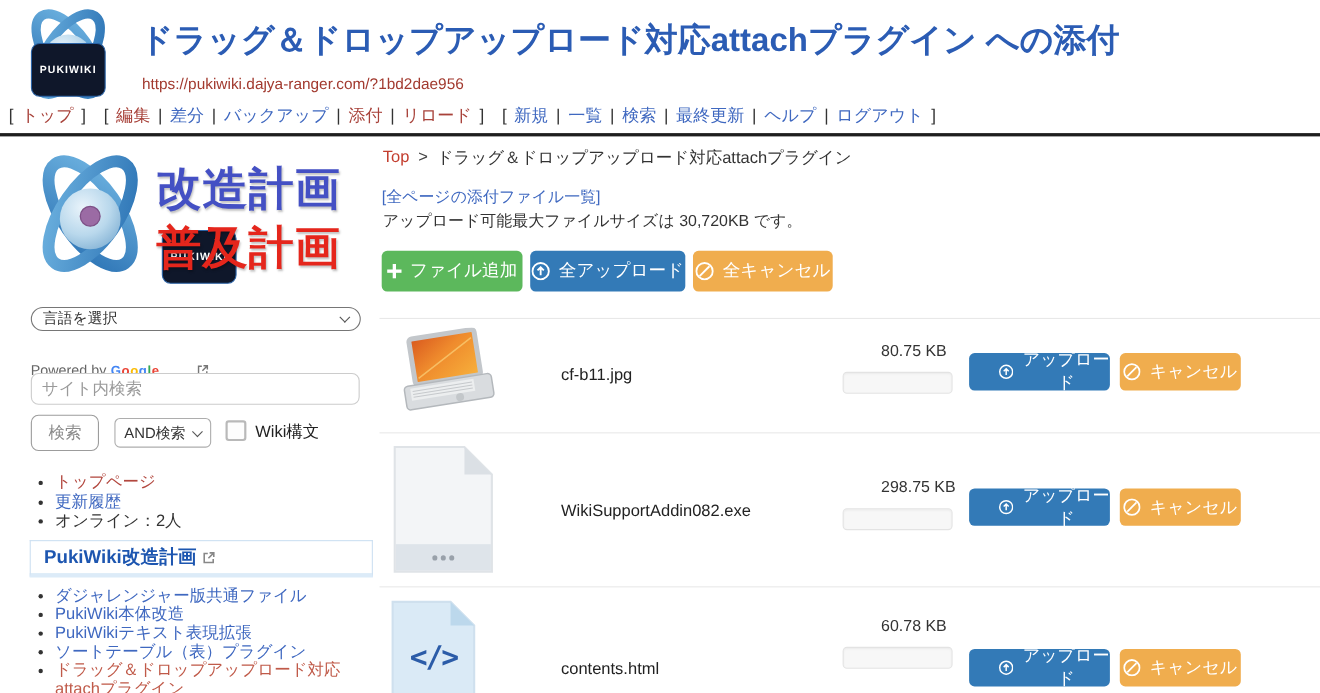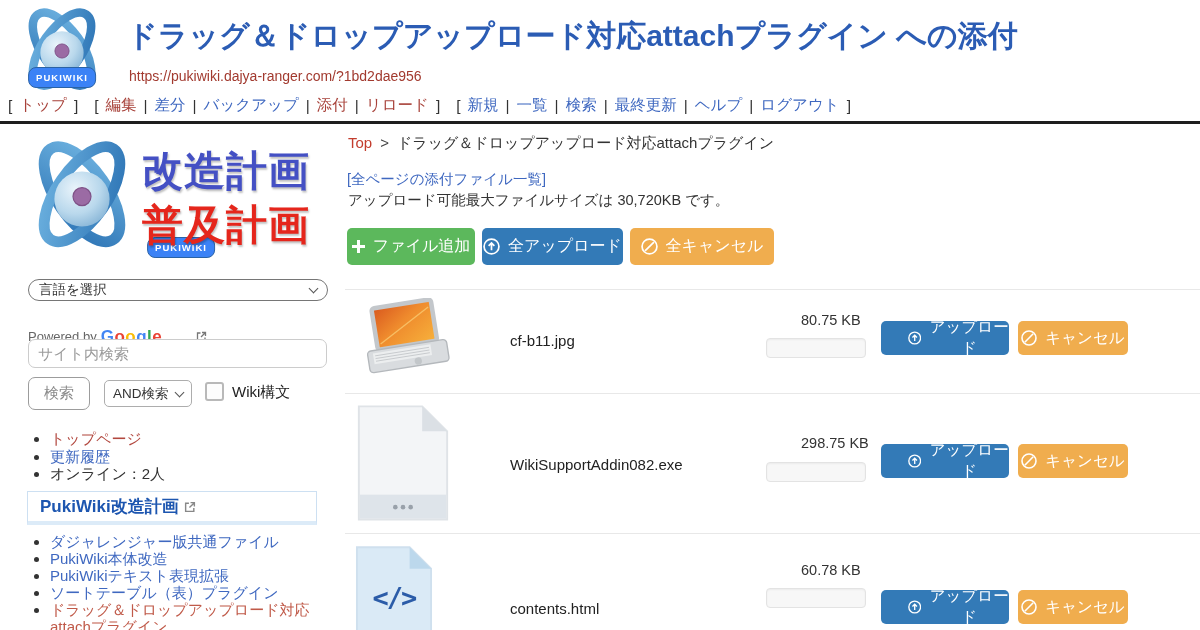--- a/index.html
+++ b/index.html
@@ -3,22 +3,22 @@
 <meta charset="utf-8">
 <style>
   * { margin:0; padding:0; box-sizing:border-box; }
   body { font-family:"Liberation Sans", sans-serif; background:#fff; }
   .page { position:relative; width:1200px; height:630px; overflow:hidden; background:#fff; }
   .abs { position:absolute; }
 
   
   .header-logo { left:10px; top:4px; width:104px; height:94px; }
   .brand-label { position:absolute; left:50%; transform:translateX(-50%); bottom:10px;
-    background:#3b82f6; color:#fff; font-size:9.5px; font-weight:bold; letter-spacing:1px;
-    padding:4px 7px; border-radius:8px; border:1px solid #2a62a5; }
+    background:#0f172a; color:#fff; font-size:9.5px; font-weight:bold; letter-spacing:1px;
+    padding:18px 7px; border-radius:8px; border:1px solid #2a62a5; }
   .page-title { left:127px; top:16px; font-size:30px; font-weight:bold; color:#2b5cb4; white-space:nowrap; }
   .page-url { left:129px; top:68px; font-size:14px; color:#a23a2f; }
 
   
   .nav { left:8px; top:95px; display:flex; gap:16px; font-size:15.5px; color:#333; white-space:nowrap; }
   .nav-group { display:flex; gap:7px; align-items:center; }
   .nav-bracket { color:#333; }
   .nav-sep { color:#333; }
   .nav-red { color:#a8423a; cursor:pointer; }
   .nav-blue { color:#3f68c0; cursor:pointer; }
@@ -31,61 +31,61 @@
     letter-spacing:1px; text-shadow:1px 2px 2px rgba(0,0,0,.25); white-space:nowrap; }
   .logo-line2 { position:absolute; left:120px; top:62px; font-size:41px; font-weight:bold; color:#e5261c;
     letter-spacing:1px; text-shadow:1px 2px 2px rgba(0,0,0,.25); white-space:nowrap; }
 
   .lang-select { left:28px; top:279px; width:300px; height:22px; border:1px solid #767676; border-radius:11px;
     background:#fff; font-size:13.5px; color:#333; display:flex; align-items:center; padding:0 10px; cursor:pointer;gap:43px; }
   .chevron { width:7px; height:7px; border-right:1.8px solid #555; border-bottom:1.8px solid #555;
     transform:rotate(45deg); margin-left:auto; margin-top:-3px; }
   .powered { left:28px; top:305px; font-size:13px; color:#666; display:flex; align-items:center; gap:4px; }
   .g-blue{color:#4285F4}.g-red{color:#EA4335}.g-yellow{color:#FBBC05}.g-green{color:#34A853}
-  .google-word { font-weight:bold; font-size:17px; letter-spacing:.5px; }
+  .google-word { font-weight:bold; font-size:12px; letter-spacing:.5px; }
   .translate { color:#c2410c;margin-top:45px; }
 
   .search-input { left:28px; top:339px; width:299px; height:29px; border:1px solid #ccc; border-radius:7px;
     font-size:15px; padding:0 9px; color:#333; font-family:"Liberation Sans",sans-serif; outline:none; }
   .search-input::placeholder { color:#9a9a9a; }
   .search-btn { left:28px; top:377px; width:62px; height:33px; border:1px solid #9c9c9c; border-radius:7px;
     background:#fff; color:#8a8a8a; font-size:15px; display:flex; align-items:center; justify-content:center; cursor:pointer; }
   .and-select { left:104px; top:380px; width:88px; height:27px; border:1px solid #adadad; border-radius:5px;
     background:#fff; font-size:13.5px; color:#333; display:flex; align-items:center; padding:0 8px; cursor:pointer; }
   .wiki-checkbox { left:205px; top:382px; width:19px; height:19px; border:2px solid #b9b9b9; border-radius:3px;
     background:#fdfdfd; cursor:pointer; }
   .wiki-label { left:232px; top:383px; font-size:15px; color:#222; }
 
   ul.side-list { list-style:disc; color:#333; }
   .quick-list { left:50px; top:430px; width:290px; font-size:15px; line-height:17.5px; }
   .link-red { color:#b2473e; cursor:pointer; }
   .link-blue { color:#3f68c0; cursor:pointer; }
   .plain-text { color:#333; }
 
-  .panel { left:27px; top:491px; width:290px; height:34px; border:1px solid #cde0f2; border-bottom:4px solid #dcebf8;
+  .panel { left:27px; top:491px; width:312px; height:34px; border:1px solid #cde0f2; border-bottom:4px solid #dcebf8;
     background:#fff; display:flex; align-items:center; padding:0 12px; gap:5px; }
   .panel-title { font-size:17px; font-weight:bold; color:#1d56b0; cursor:pointer; }
 
   .side-links { left:50px; top:534px; width:292px; font-size:15px; line-height:16.5px; }
   .side-links li { margin-bottom:0.5px; }
   .link-current { color:#c05a49; cursor:pointer; }
 
   
   .breadcrumb { left:348px; top:134px; font-size:15px; color:#444; display:flex; gap:8px; }
   .crumb-home { color:#c33d2e; cursor:pointer; }
   .crumb-current { color:#333; }
   .attach-link { left:347px; top:170px; font-size:14.5px; color:#3f68c0; cursor:pointer; }
   .maxsize { left:348px; top:191px; font-size:14.5px; color:#333; }
 
   .toolbar { left:347px; top:228px; display:flex; gap:7px; }
   .btn { display:flex; align-items:center; justify-content:center; gap:8px; height:37px; border:none;
     border-radius:5px; color:#fff; font-size:16px; cursor:pointer; font-family:"Liberation Sans",sans-serif; }
   .btn-green { background:#5cb85c; width:128px; }
   .btn-blue { background:#337ab7; width:141px; }
-  .btn-orange { background:#f0ad4e; width:144px; }
+  .btn-orange { background:#f0ad4e; width:127px; }
 
   .plus-icon { position:relative; width:13px; height:13px; display:inline-block; }
   .plus-icon::before { content:""; position:absolute; left:5px; top:0; width:3px; height:13px; background:#fff; }
   .plus-icon::after { content:""; position:absolute; left:0; top:5px; width:13px; height:3px; background:#fff; }
 
   .file-row { left:345px; width:855px; border-top:1px solid #e8e8e8; }
   .row-1 { top:289px; height:104px; }
   .row-2 { top:393px; height:140px; }
   .row-3 { top:533px; height:110px; }
   .fname { position:absolute; left:165px; font-size:15px; color:#222; }

